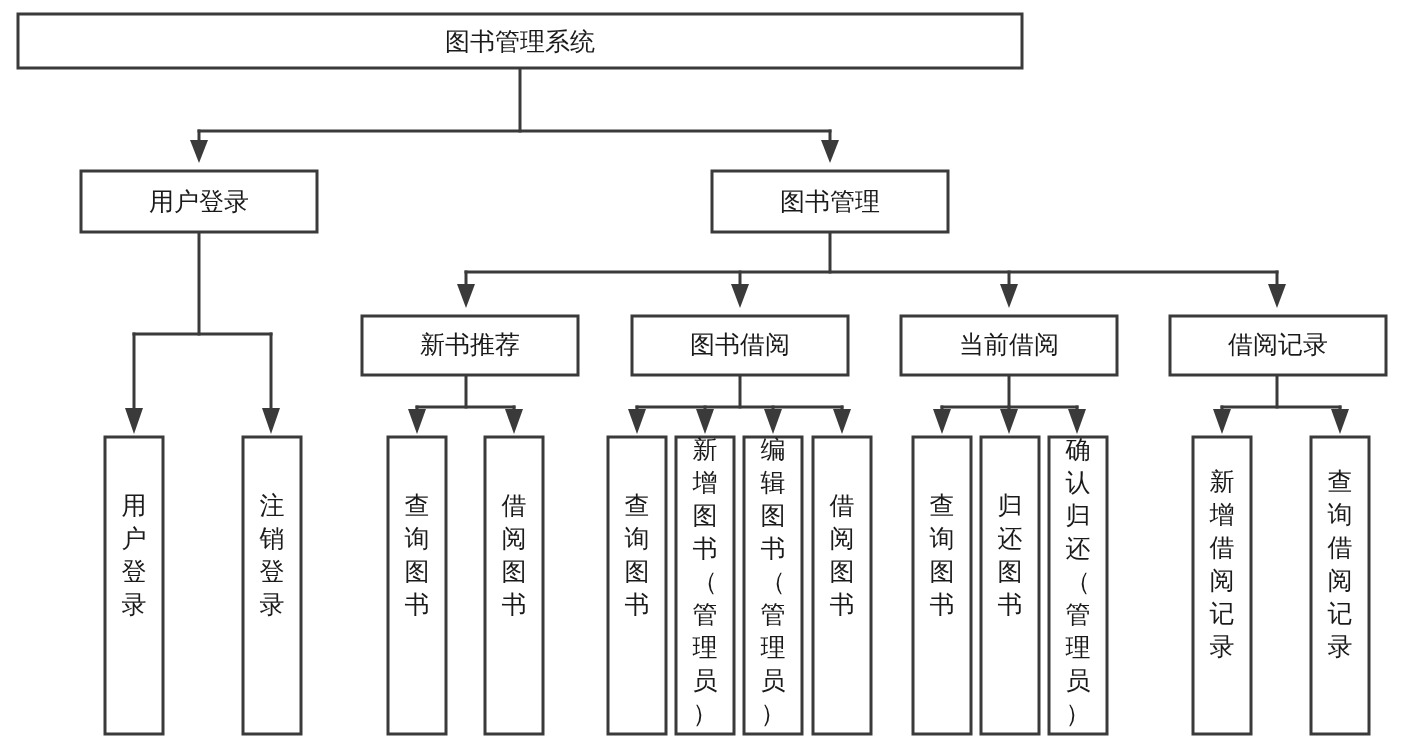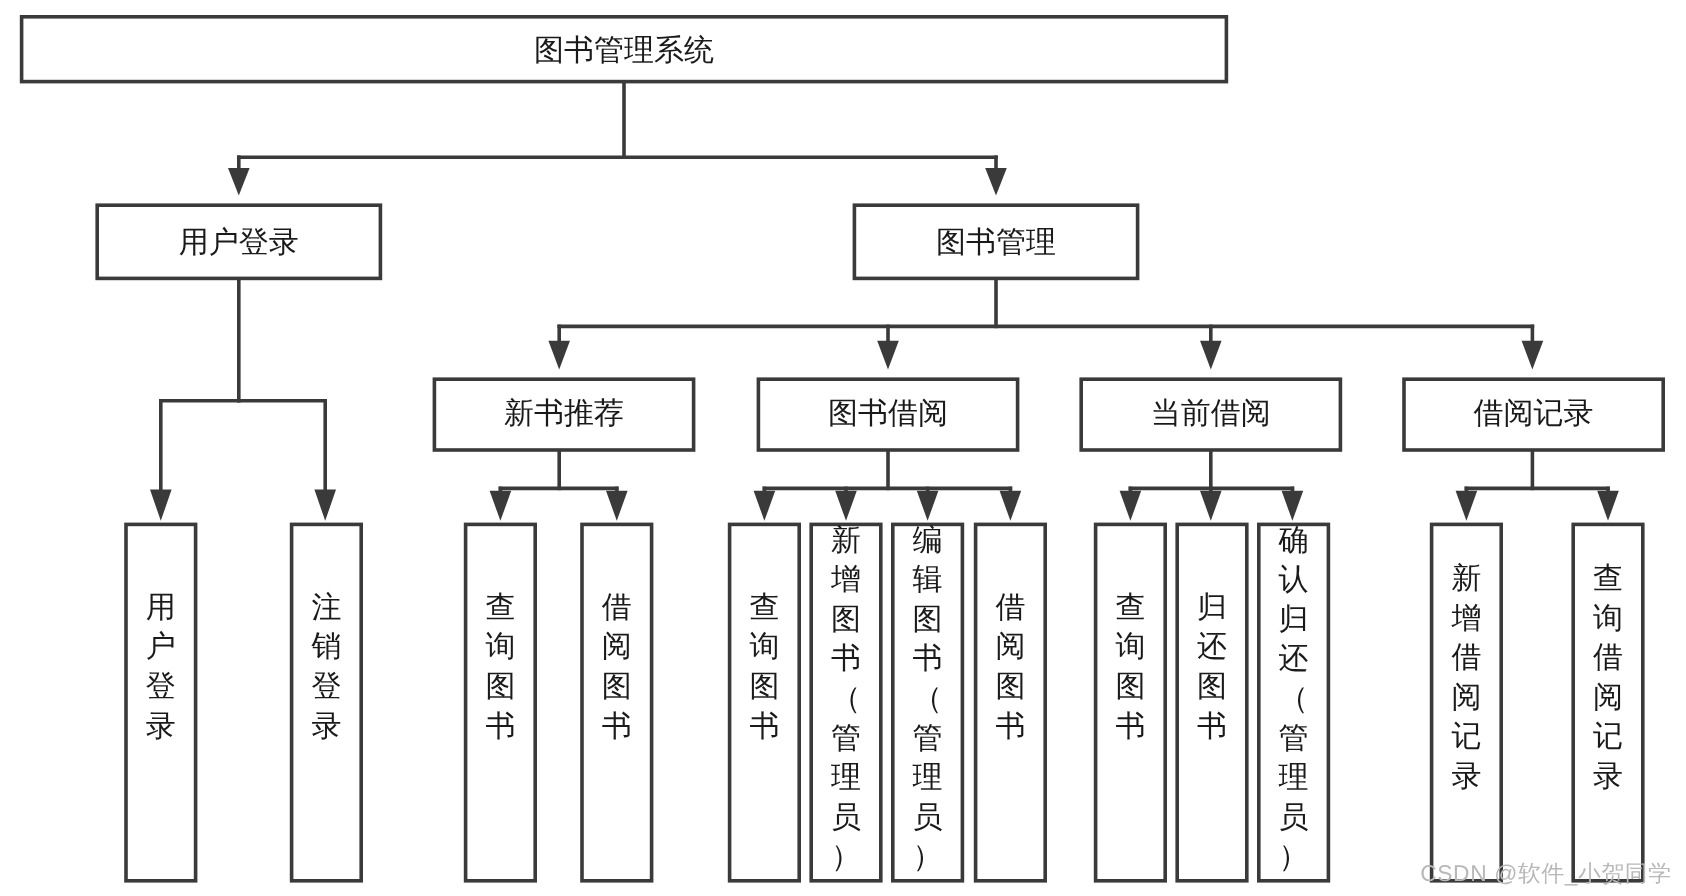--- a/index.html
+++ b/index.html
@@ -228,15 +228,14 @@
       <rect class="node-rect" x="1193" y="437" width="58" height="297"></rect>
       <text class="node-label-v" x="1222" y="490"><tspan x="1222" dy="0">新</tspan><tspan x="1222" dy="33">增</tspan><tspan x="1222" dy="33">借</tspan><tspan x="1222" dy="33">阅</tspan><tspan x="1222" dy="33">记</tspan><tspan x="1222" dy="33">录</tspan></text>
     </g>
     <g>
       <rect class="node-rect" x="1311" y="437" width="58" height="297"></rect>
       <text class="node-label-v" x="1340" y="490"><tspan x="1340" dy="0">查</tspan><tspan x="1340" dy="33">询</tspan><tspan x="1340" dy="33">借</tspan><tspan x="1340" dy="33">阅</tspan><tspan x="1340" dy="33">记</tspan><tspan x="1340" dy="33">录</tspan></text>
     </g>
 
   </svg>
 
-  <div class="watermark">CSDN @软件_小贺同学</div>
 
 </div>
 
 </body></html>

